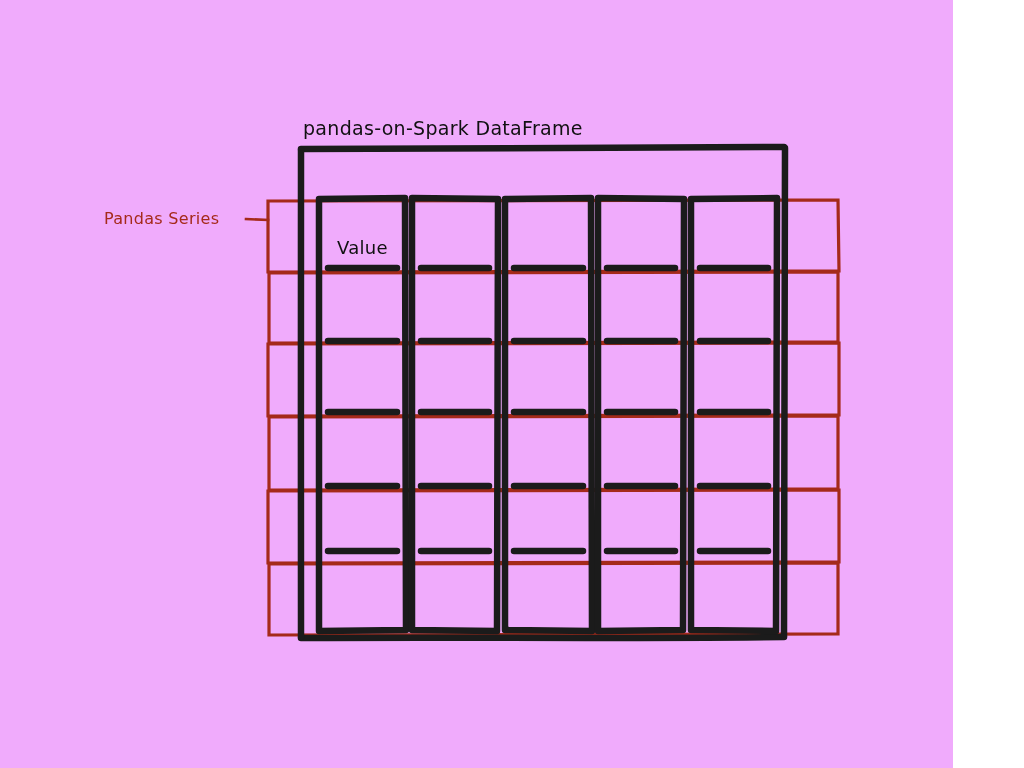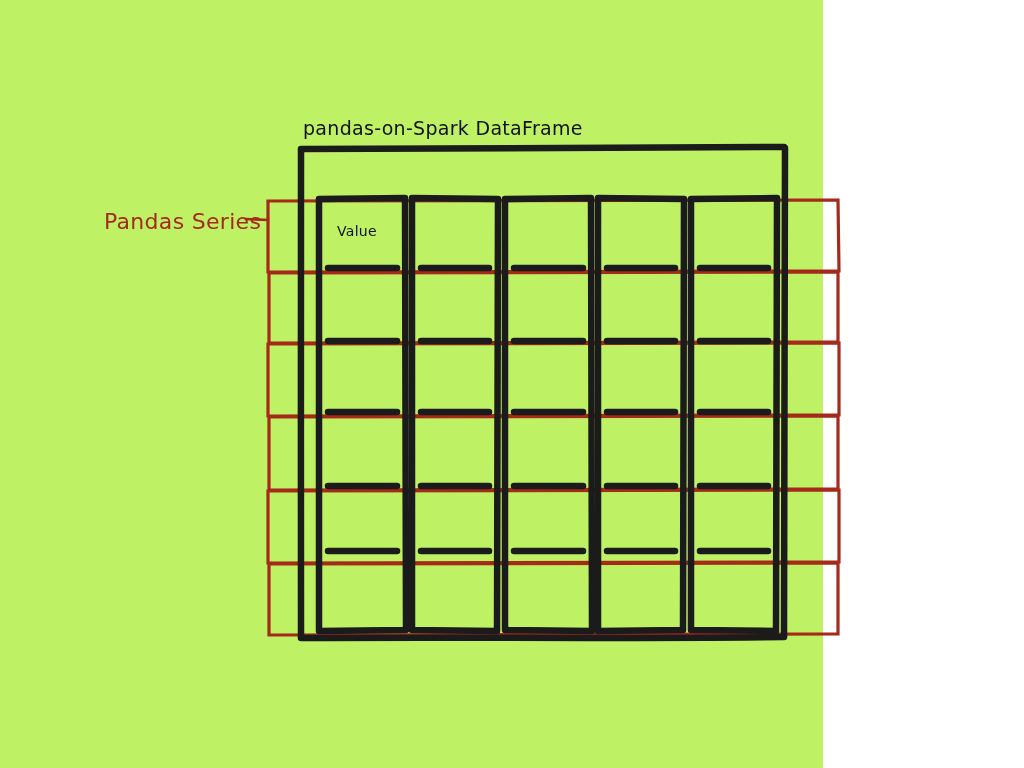--- a/index.html
+++ b/index.html
@@ -8,23 +8,23 @@
     background: #ffffff;
   }
   body {
     width: 1024px;
     height: 768px;
     overflow: hidden;
     font-family: "DejaVu Sans", sans-serif;
   }
   #stage {
     position: relative;
-    width: 823px;
+    width: 953px;
     height: 768px;
-    background: #bef264;
+    background: #f0abfc;
   }
 
   
   .label {
     position: absolute;
     font-family: "DejaVu Sans", sans-serif;
     white-space: nowrap;
     letter-spacing: 0.3px;
   }
   #label-dataframe {
@@ -34,28 +34,28 @@
     color: #111111;
   }
   #label-series {
     left: 318px;
     top: 167px;
     font-size: 19px;
     color: #111111;
   }
   #label-value {
     left: 337px;
-    top: 223px;
-    font-size: 14px;
+    top: 237px;
+    font-size: 18px;
     color: #111111;
   }
   #label-pandas-series {
     left: 104px;
     top: 209px;
-    font-size: 22px;
+    font-size: 16px;
     color: #a52a1a;
   }
 
   
   #sketch {
     position: absolute;
     left: 0;
     top: 0;
     width: 1024px;
     height: 768px;

